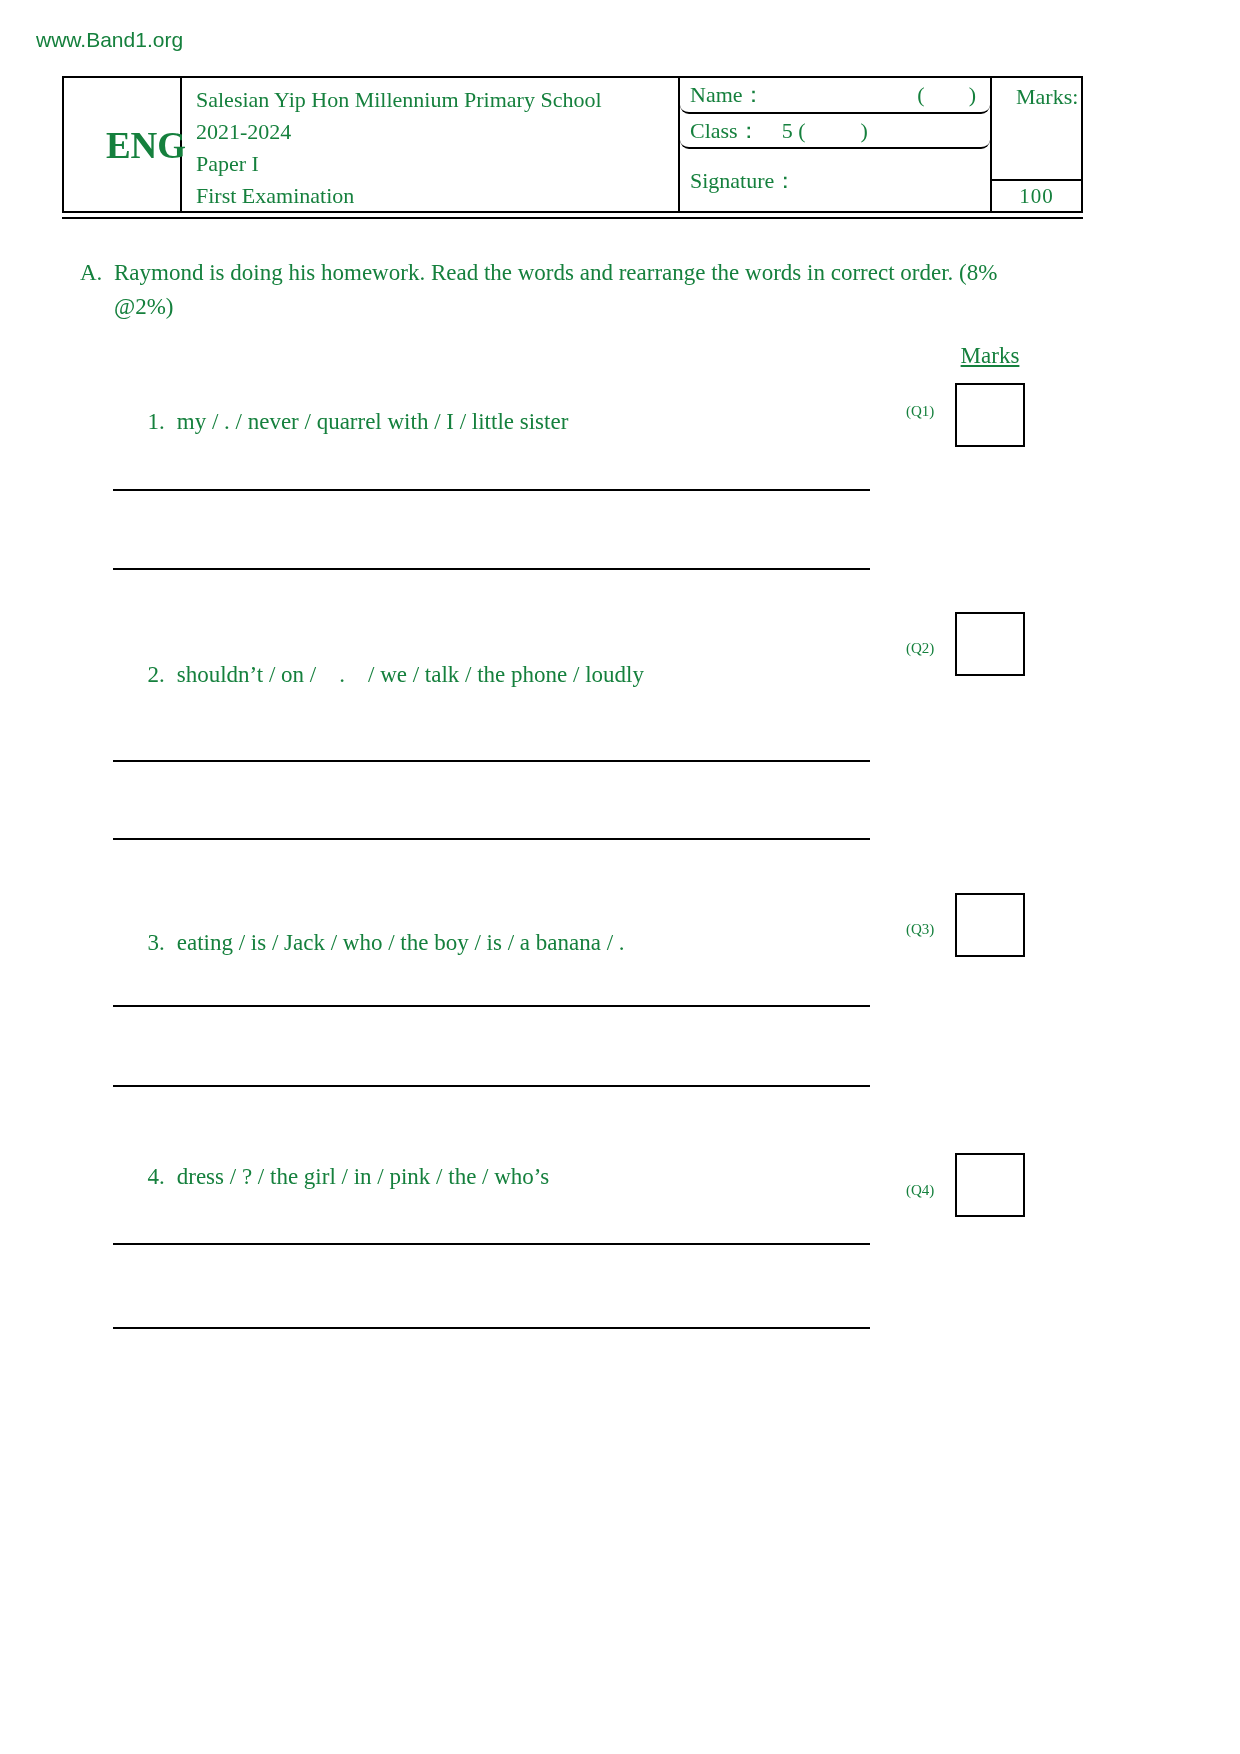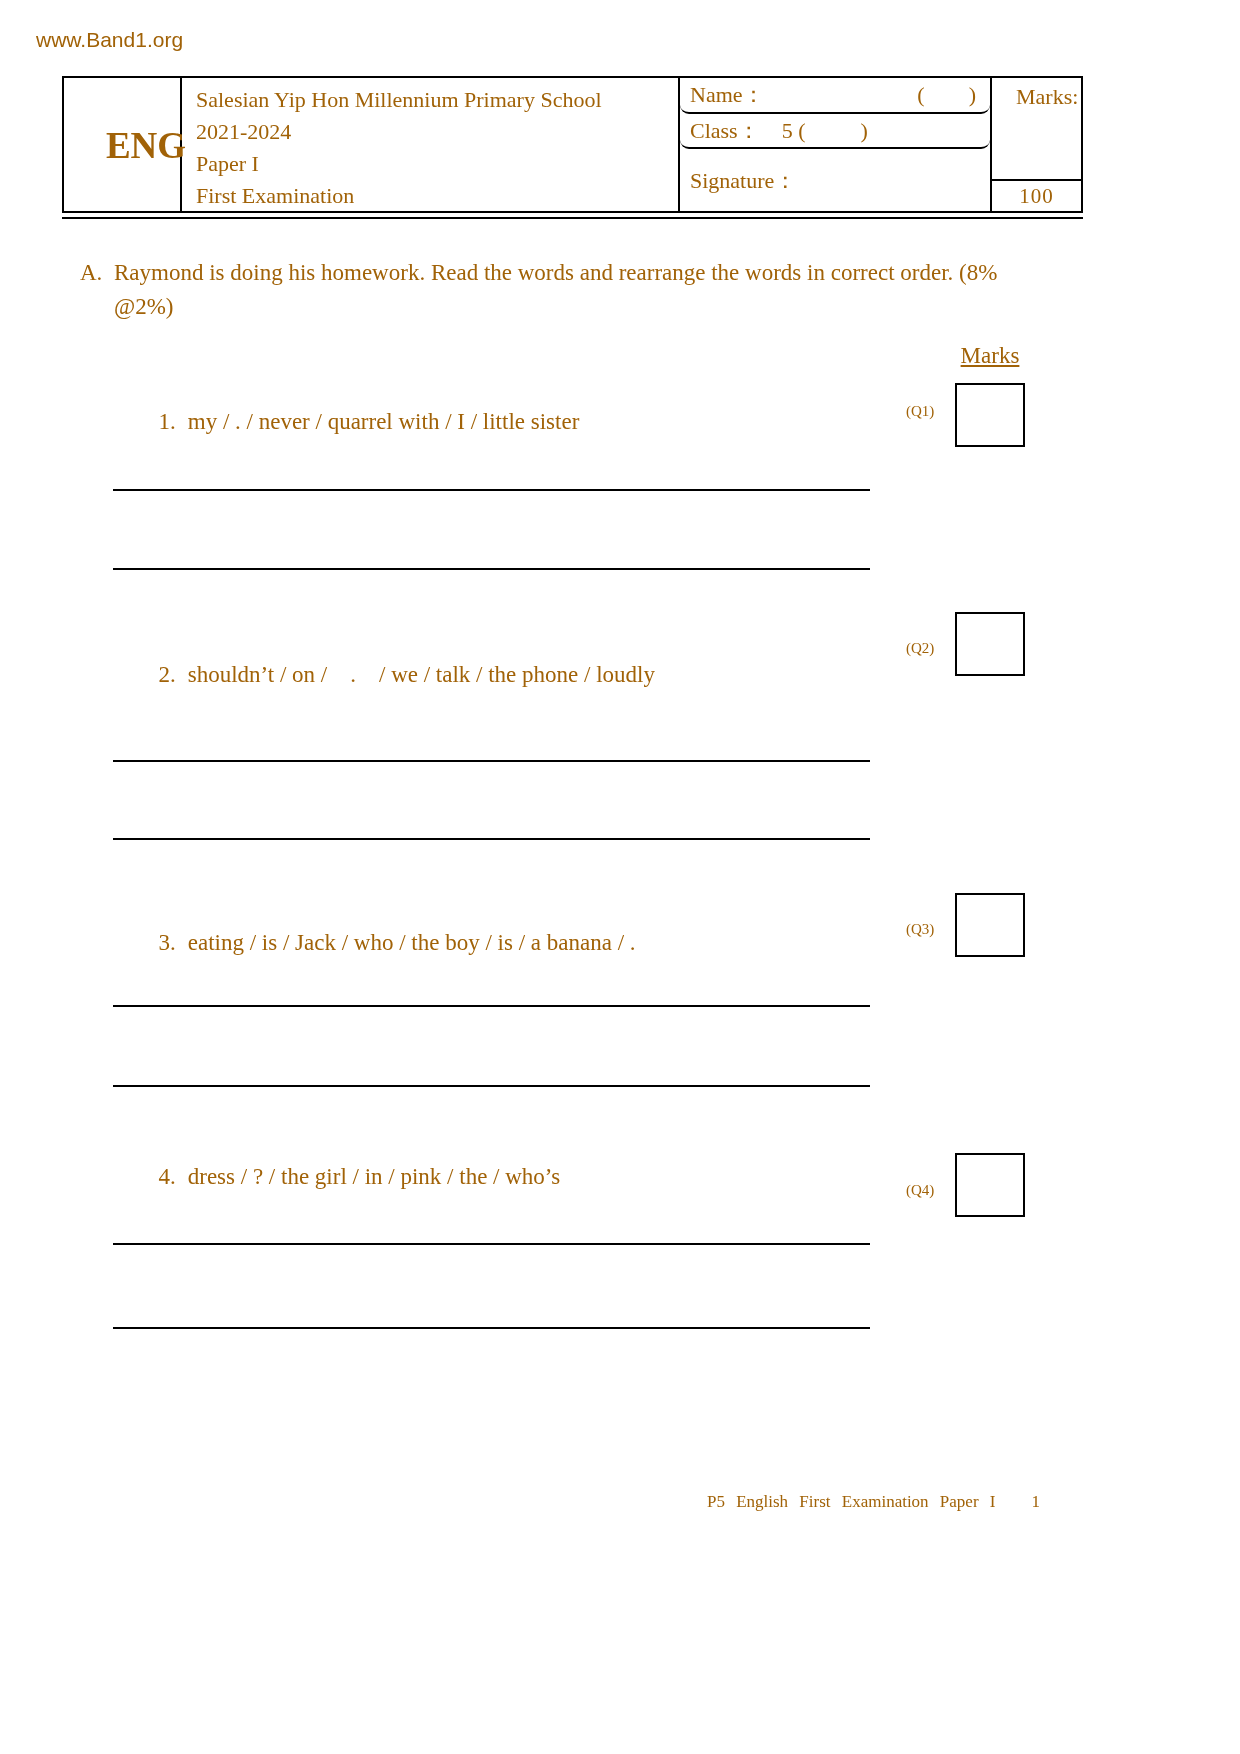--- a/index.html
+++ b/index.html
@@ -3,21 +3,21 @@
 <meta charset="utf-8">
 <style>
   * { margin:0; padding:0; box-sizing:border-box; }
   html,body { background:#e8e8e8; }
   .page {
     position:relative;
     width:1240px; height:1754px;
     margin:0 auto;
     background:#ffffff;
     font-family:"Liberation Serif", serif;
-    color:#a16207;
+    color:#15803d;
     overflow:hidden;
   }
   .watermark {
     position:absolute; left:36px; top:28px;
     font-family:"Liberation Sans", sans-serif;
     font-size:21px;
   }
   
   .exam-table {
     position:absolute; left:62px; top:76px;
@@ -67,21 +67,21 @@
   .sec-label { width:34px; flex:0 0 34px; }
   .sec-text { width:906px; }
   .marks-col-header {
     position:absolute; left:950px; top:343px;
     width:80px; text-align:center;
     font-size:23px;
     text-decoration:underline;
   }
   
   .q { position:absolute; left:113px; width:917px; font-size:23px; }
-  .q-text-line { position:absolute; left:11px; white-space:pre-wrap; }
+  .q-text-line { position:absolute; left:0; white-space:pre-wrap; }
   .q-num { margin-right:12px; }
   .q-tag { position:absolute; left:793px; font-size:15px; }
   .marks-box {
     position:absolute; left:842px;
     width:70px; height:64px;
     border:2px solid #000;
     background:#fff;
   }
   .ans-line {
     position:absolute; left:0;
@@ -200,18 +200,14 @@
   <div class="q q4">
     <div class="q-text-line">
       <span class="q-num">4.</span><span>dress / ? / the girl / in / pink / the / who’s</span>
     </div>
     <span class="q-tag">(Q4)</span>
     <div class="marks-box"></div>
     <div class="ans-line line-a"></div>
     <div class="ans-line line-b"></div>
   </div>
 
-  <div class="footer">
-    <span class="footer-text">P5 English First Examination Paper I</span>
-    <span>1</span>
-  </div>
 
 </div>
 
 </body></html>

